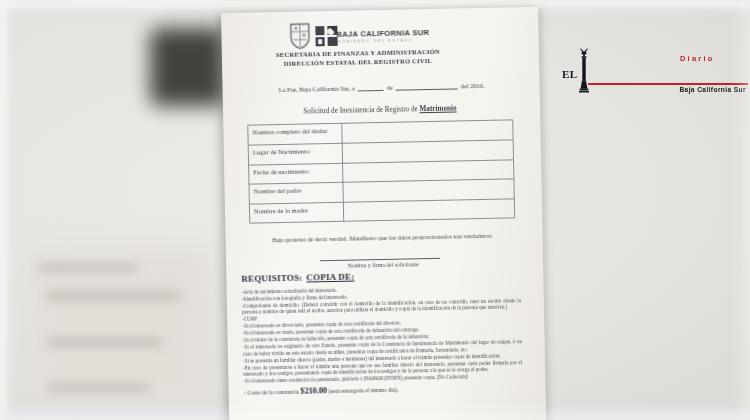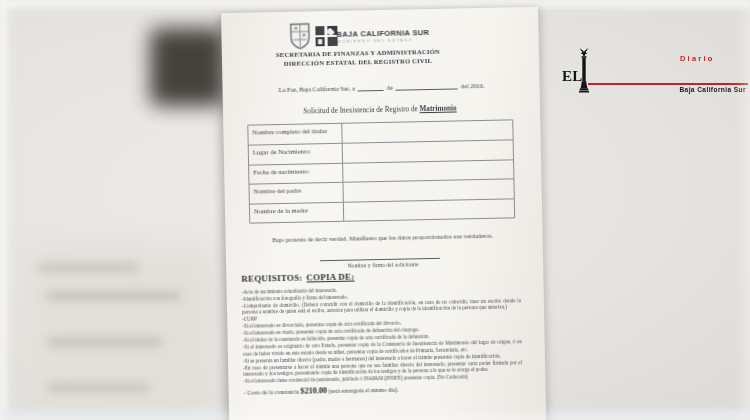--- a/index.html
+++ b/index.html
@@ -64,21 +64,21 @@
   .req-list { font-size:5.05px; line-height:1.27; text-align:justify; color:#4c4c56; }
   .req-list .req-item { margin-bottom:.6px; }
   .cost-line { margin-top:3px; font-size:5.8px; color:#45454f; white-space:nowrap; }
   .cost-line b { font-size:8.2px; color:#26262e; }
 
   
   .news-logo { position:absolute; left:558px; top:44px; width:192px; height:54px; z-index:30;
                font-family:"Liberation Serif", serif; }
   .nl-diario { position:absolute; left:122px; top:10px; font-family:"Liberation Sans", sans-serif;
                font-weight:bold; font-size:7.5px; letter-spacing:2.2px; color:#c2232a; }
-  .nl-el { position:absolute; left:4px; top:24px; font-weight:bold; font-size:15px; color:#141418; letter-spacing:.3px; }
+  .nl-el { position:absolute; left:4px; top:24px; font-weight:bold; font-size:11px; color:#141418; letter-spacing:.3px; }
   .nl-column { position:absolute; left:21px; top:4px; }
   .nl-main { position:absolute; left:32px; top:17px; font-weight:bold; font-size:20px;
              letter-spacing:-.6px; color:#141418; line-height:1; }
   .nl-rule { position:absolute; left:30px; top:38.5px; width:160px; height:2.4px; background:#c2232a; }
   .nl-region { position:absolute; right:4px; top:41.5px; font-family:"Liberation Sans", sans-serif;
                font-weight:bold; font-size:6.6px; color:#17171c; letter-spacing:.4px; }
 </style>
 </head>
 <body>
 

